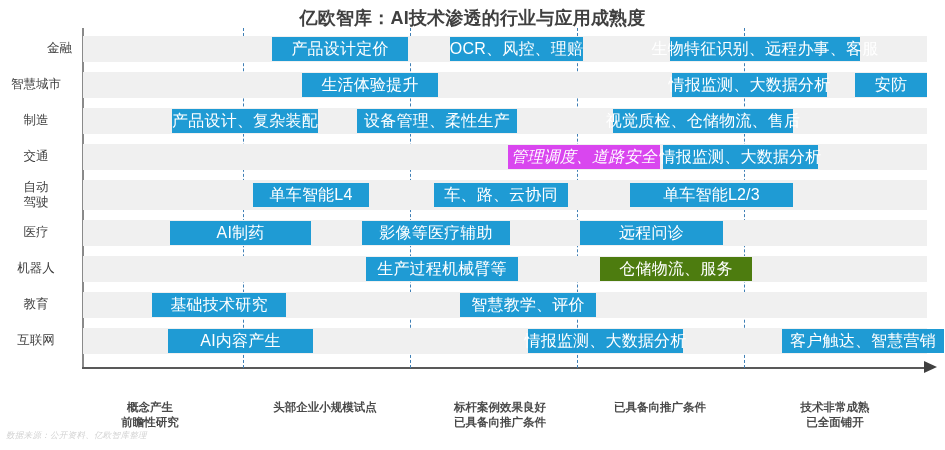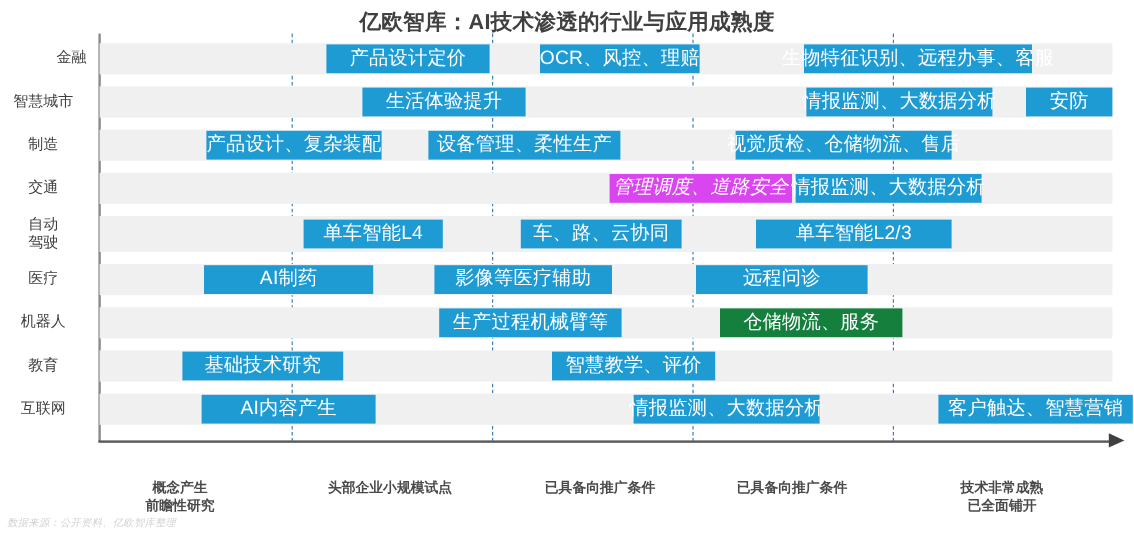--- a/index.html
+++ b/index.html
@@ -164,36 +164,37 @@
       <div class="bar" title="制造 · 视觉质检、仓储物流、售后" style="left: 613px; width: 180px; top: 81px; height: 24px; background: rgb(31, 155, 212);">视觉质检、仓储物流、售后</div>
       <div class="bar" title="交通 · 管理调度、道路安全" style="left: 508px; width: 152px; top: 117px; height: 24px; background: #d946ef; font-style: italic;">管理调度、道路安全</div>
       <div class="bar" title="交通 · 情报监测、大数据分析" style="left: 663px; width: 155px; top: 117px; height: 24px; background: rgb(31, 155, 212);">情报监测、大数据分析</div>
       <div class="bar" title="自动驾驶 · 单车智能L4" style="left: 253px; width: 116px; top: 155px; height: 24px; background: rgb(31, 155, 212);">单车智能L4</div>
       <div class="bar" title="自动驾驶 · 车、路、云协同" style="left: 434px; width: 134px; top: 155px; height: 24px; background: rgb(31, 155, 212);">车、路、云协同</div>
       <div class="bar" title="自动驾驶 · 单车智能L2/3" style="left: 630px; width: 163px; top: 155px; height: 24px; background: rgb(31, 155, 212);">单车智能L2/3</div>
       <div class="bar" title="医疗 · AI制药" style="left: 170px; width: 141px; top: 193px; height: 24px; background: rgb(31, 155, 212);">AI制药</div>
       <div class="bar" title="医疗 · 影像等医疗辅助" style="left: 362px; width: 148px; top: 193px; height: 24px; background: rgb(31, 155, 212);">影像等医疗辅助</div>
       <div class="bar" title="医疗 · 远程问诊" style="left: 580px; width: 143px; top: 193px; height: 24px; background: rgb(31, 155, 212);">远程问诊</div>
       <div class="bar" title="机器人 · 生产过程机械臂等" style="left: 366px; width: 152px; top: 229px; height: 24px; background: rgb(31, 155, 212);">生产过程机械臂等</div>
-      <div class="bar" title="机器人 · 仓储物流、服务" style="left: 600px; width: 152px; top: 229px; height: 24px; background: #15803d;">仓储物流、服务</div>
+      <div class="bar" title="机器人 · 仓储物流、服务" style="left: 600px; width: 152px; top: 229px; height: 24px; background: #4d7c0f;">仓储物流、服务</div>
       <div class="bar" title="教育 · 基础技术研究" style="left: 152px; width: 134px; top: 265px; height: 24px; background: rgb(31, 155, 212);">基础技术研究</div>
       <div class="bar" title="教育 · 智慧教学、评价" style="left: 460px; width: 136px; top: 265px; height: 24px; background: rgb(31, 155, 212);">智慧教学、评价</div>
       <div class="bar" title="互联网 · AI内容产生" style="left: 168px; width: 145px; top: 301px; height: 24px; background: rgb(31, 155, 212);">AI内容产生</div>
       <div class="bar" title="互联网 · 情报监测、大数据分析" style="left: 528px; width: 155px; top: 301px; height: 24px; background: rgb(31, 155, 212);">情报监测、大数据分析</div>
       <div class="bar" title="互联网 · 客户触达、智慧营销" style="left: 782px; width: 162px; top: 301px; height: 24px; background: rgb(31, 155, 212);">客户触达、智慧营销</div>
     </div>
   <div id="stages-container">
       <div class="stage-label" style="left: 60px; width: 180px;">
         <span>概念产生</span>
         <span>前瞻性研究</span>
       </div>
       <div class="stage-label" style="left: 235px; width: 180px;">
         <span>头部企业小规模试点</span>
       </div>
       <div class="stage-label" style="left: 410px; width: 180px;">
+        <span>标杆案例效果良好</span>
         <span>已具备向推广条件</span>
       </div>
       <div class="stage-label" style="left: 570px; width: 180px;">
         <span>已具备向推广条件</span>
       </div>
       <div class="stage-label" style="left: 745px; width: 180px;">
         <span>技术非常成熟</span>
         <span>已全面铺开</span>
       </div>
     </div>

